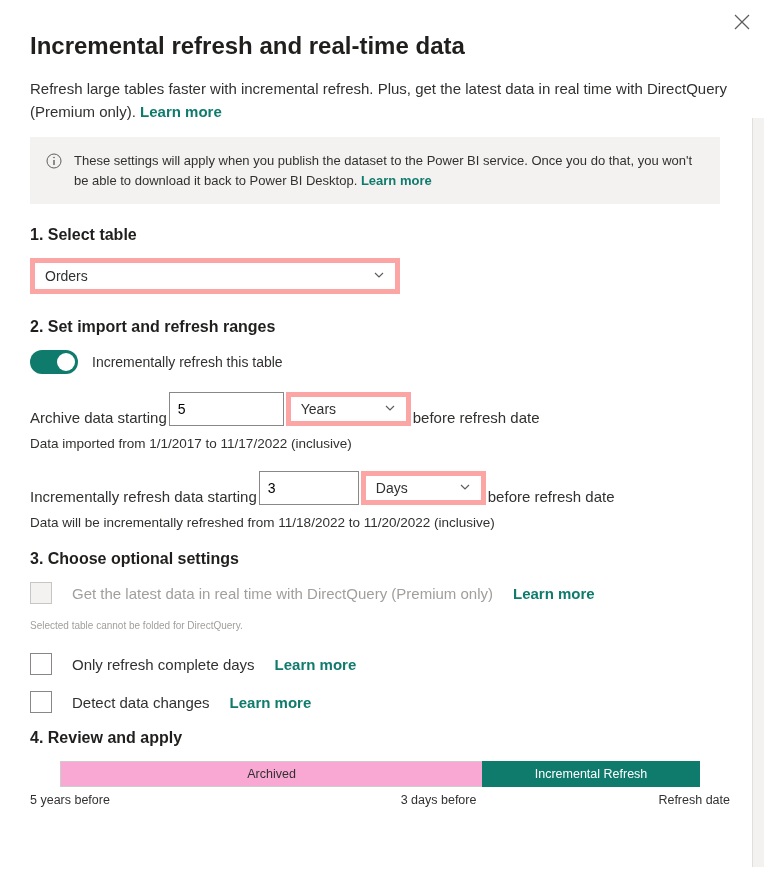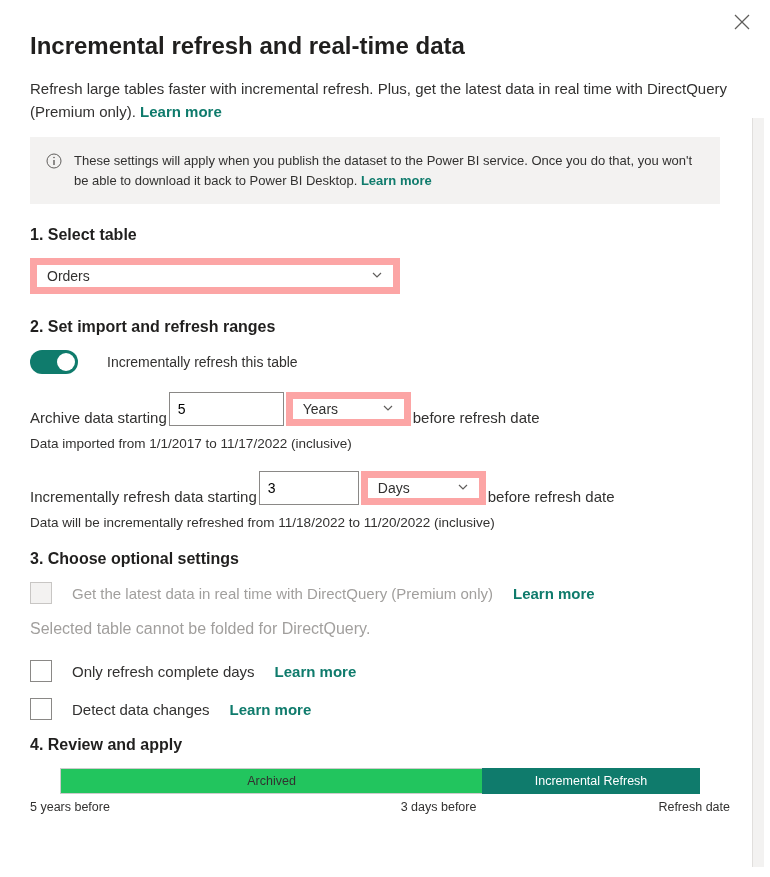--- a/index.html
+++ b/index.html
@@ -64,36 +64,36 @@
       margin-top: 2px;
     }
     .section-heading {
       font-size: 16px;
       font-weight: 600;
       color: #201f1e;
       margin-bottom: 14px;
       margin-top: 4px;
     }
     .dropdown {
-      border: 7px solid #fca5a5;
+      border: 5px solid #fca5a5;
       height: 36px;
       display: flex;
       align-items: center;
       justify-content: space-between;
       padding: 0 10px;
       font-size: 14px;
       cursor: pointer;
       background: #fff;
     }
     .dropdown.table-select { width: 370px; margin-bottom: 24px; }
     .chevron { width: 12px; height: 12px; color: #605e5c; }
     .toggle-row {
       display: flex;
       align-items: center;
-      gap: 29px;
+      gap: 14px;
       margin-bottom: 18px;
     }
     .toggle {
       width: 48px;
       height: 24px;
       border-radius: 12px;
       background: #0f7b6c;
       position: relative;
       cursor: pointer;
     }
@@ -146,21 +146,21 @@
       cursor: pointer;
       flex-shrink: 0;
     }
     .checkbox.disabled {
       border-color: #c8c6c4;
       background: #f3f2f1;
       cursor: default;
     }
     .disabled-text { color: #a19f9d; }
     .disabled-note {
-      font-size: 16px;
+      font-size: 10px;
       color: #a19f9d;
       margin-bottom: 22px;
     }
     .timeline {
       margin-top: 10px;
       margin-right: 10px;
     }
     .timeline-bar {
       display: flex;
       height: 26px;
@@ -168,21 +168,21 @@
     }
     .timeline-seg {
       display: flex;
       align-items: center;
       justify-content: center;
       font-size: 12.5px;
       border: 1px solid #ccc;
     }
     .seg-archived {
       flex: 1.95;
-      background: #22c55e;
+      background: #f9a8d4;
       color: #323130;
       border-right: none;
     }
     .seg-incremental {
       flex: 1;
       background: #0f7b6c;
       color: #fff;
       border-color: #0f7b6c;
     }
     .timeline-labels {

